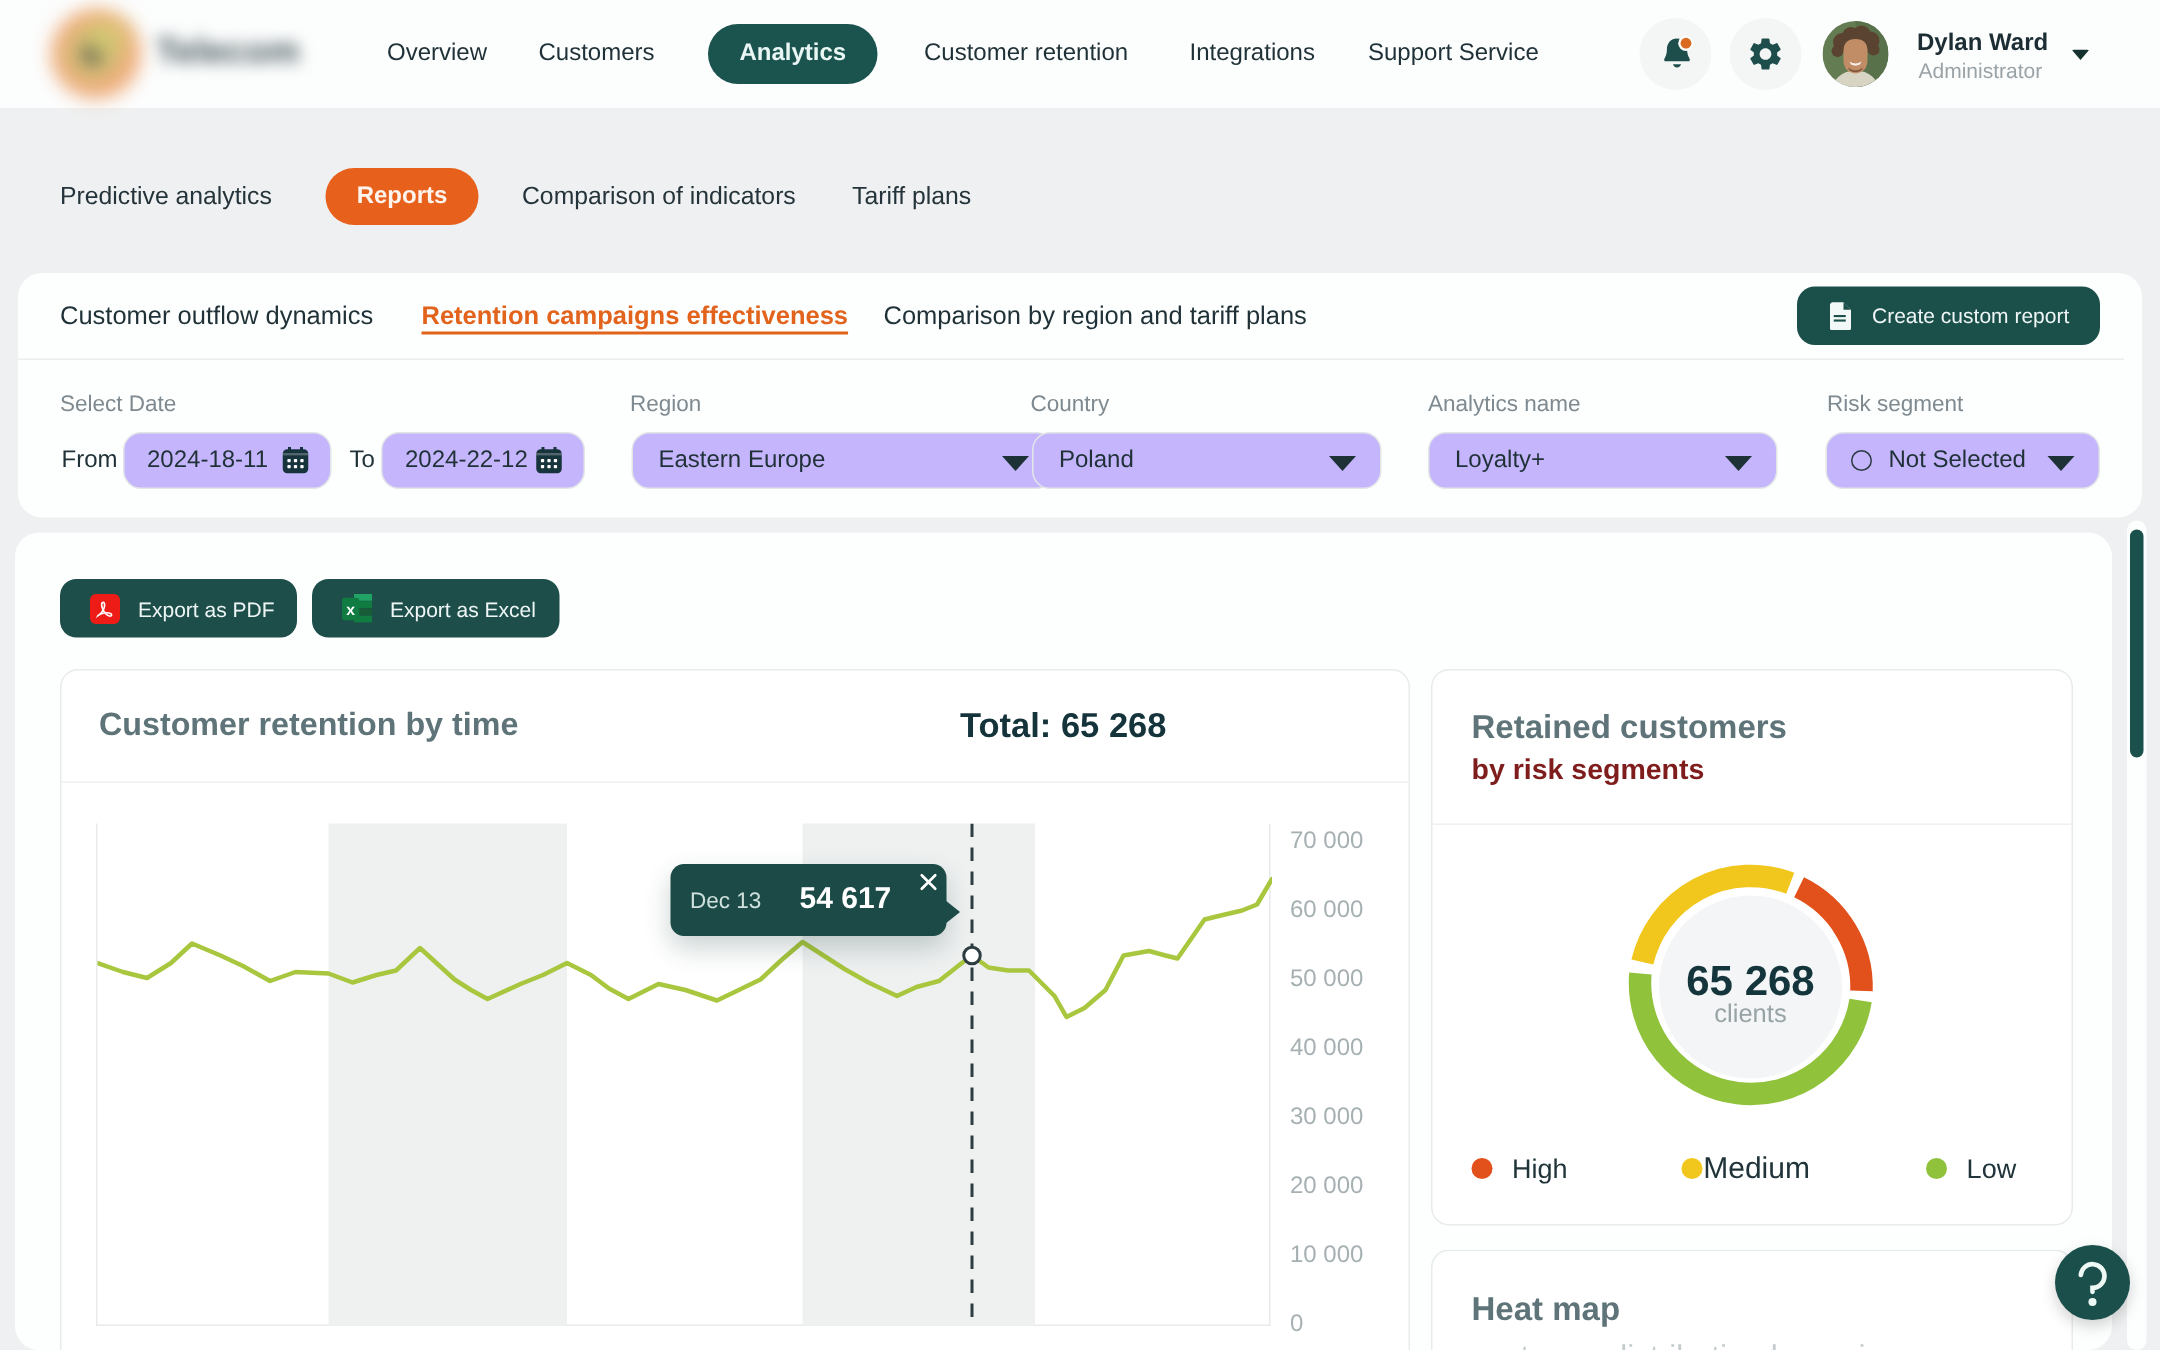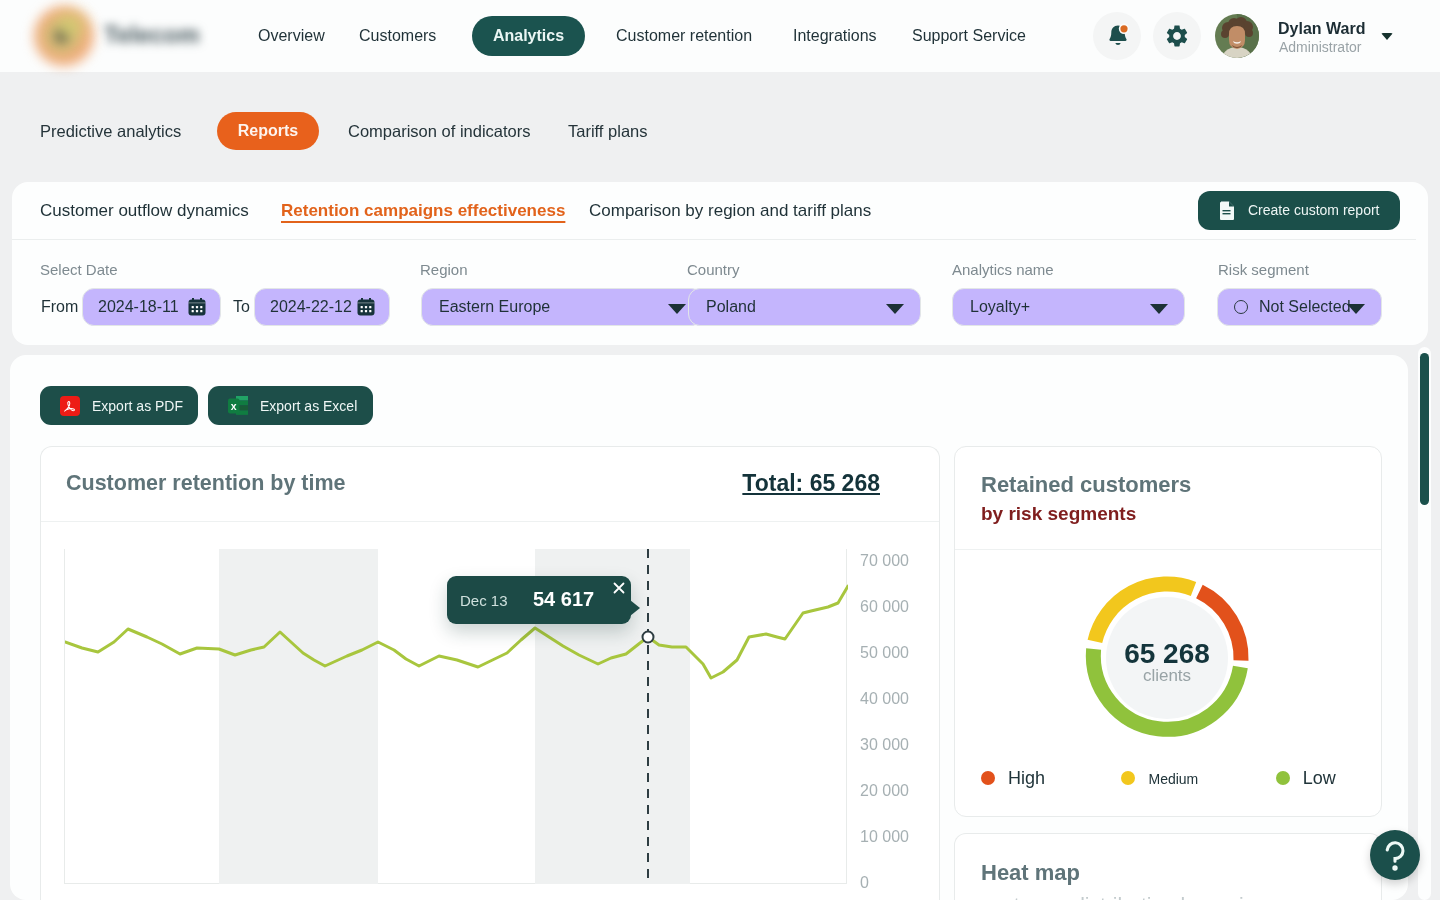--- a/index.html
+++ b/index.html
@@ -28,21 +28,21 @@
 .flabel { position:absolute; top:261px; font-size:15px; color:#7e8a90; }
 .fbox { position:absolute; top:288px; height:38px; background:#c4b5fd; border:1px solid #e2e6e7; border-radius:12px; font-size:16px; color:#1f3137; display:flex; align-items:center; }
 .fword { position:absolute; top:288px; height:38px; line-height:38px; font-size:16px; color:#1f3137; }
 .caret { width:0; height:0; border-left:9px solid transparent; border-right:9px solid transparent; border-top:10px solid #1d3136; position:absolute; right:16px; top:15px; }
 
 #card2 { position:absolute; left:10px; top:355px; width:1398px; height:545px; background:#fdfefe; border-radius:16px; }
 .exbtn { position:absolute; top:386px; height:39px; background:#1d4e49; border-radius:11px; color:#eef6f5; font-size:14px; display:flex; align-items:center; }
 
 #chartcard { position:absolute; left:40px; top:446px; width:900px; height:454px; border:1px solid #e8ebeb; border-radius:12px 12px 0 0; border-bottom:none; background:#fff; }
 #chart-title { position:absolute; left:66px; top:471px; font-size:21.5px; font-weight:700; color:#5f7479; }
-#chart-total { position:absolute; left:607px; top:470px; width:273px; text-align:right; font-size:23px; font-weight:700; color:#14333a;text-decoration:underline; }
+#chart-total { position:absolute; left:640px; top:470px; width:273px; text-align:left; font-size:23px; font-weight:700; color:#14333a; }
 #plot { position:absolute; left:64px; top:549px; width:783px; height:335px; border-left:1px solid #e8ebea; border-right:1px solid #e8ebea; border-bottom:1px solid #e8ebea; }
 .band { position:absolute; top:0; height:335px; background:#eff1f1; }
 .ylab { position:absolute; left:860px; font-size:16px; color:#a6b0b3; }
 
 #tooltip { position:absolute; left:447px; top:576px; width:184px; height:48px; background:#1c4a46; border-radius:9px; color:#fff; box-shadow:0 8px 18px rgba(18,56,52,.22); }
 #tooltip .tail { position:absolute; right:-9px; bottom:8px; width:0; height:0; border-top:8px solid transparent; border-bottom:8px solid transparent; border-left:10px solid #1c4a46; }
 
 #cardA { position:absolute; left:954px; top:446px; width:428px; height:371px; border:1px solid #e8ebeb; border-radius:12px; background:#fff; }
 #cardB { position:absolute; left:954px; top:833px; width:428px; height:67px; border:1px solid #e8ebeb; border-radius:12px 12px 0 0; border-bottom:none; background:#fff; }
 .ctitle { font-size:22px; font-weight:700; color:#5f7479; }
@@ -164,21 +164,21 @@
     <div class="caret"></div>
   </div>
 <div class="fbox" style="left:688px; width:233px;">
     <span style="margin-left:17px;">Poland</span>
     <div class="caret"></div>
   </div>
 <div class="fbox" style="left:952px; width:233px;">
     <span style="margin-left:17px;">Loyalty+</span>
     <div class="caret"></div>
   </div>
-<div class="fbox" style="left:1217px; width:165px;">
+<div class="fbox" style="left:1217px; width:183px;">
     <span style="margin-left:16px; width:14px; height:14px; border:1.8px solid #2a3940; border-radius:50%; display:inline-block;"></span>
     <span style="margin-left:11px;">Not Selected</span>
     <div class="caret"></div>
   </div>
 
 <div id="card2"></div>
 <div class="exbtn" style="left:40px; width:158px;">
   <svg style="margin-left:20px;" width="20" height="20" viewBox="0 0 20 20">
       <rect width="20" height="20" rx="4" fill="#ed1c16"></rect>
       <path d="M5.2 14.6c2-1.2 3.4-3.1 4.2-5.3.3-1 .6-2.4.1-3.3-.2-.4-.8-.6-1.2-.3-.9.6-.5 2.2-.3 3 .5 2 1.7 4 3.4 5.2.7.5 2 1.2 2.8.5.5-.5 0-1.2-.5-1.4-1.9-.9-4.6-.3-6.5.4-.7.3-1.7.6-2 1.2z" fill="none" stroke="#fff" stroke-width="1.1" stroke-linecap="round"></path>
@@ -236,21 +236,21 @@
 <svg class="abs" style="left:1067px; top:558px;" width="200" height="200" viewBox="0 0 200 200">
   <circle cx="100" cy="100" r="61" fill="#f3f5f6"></circle>
   <path d="M 132.4 33.5 A 74 74 0 0 1 174.0 102.6" fill="none" stroke="#e2511b" stroke-width="15"></path>
   <path d="M 173.4 109.0 A 74 74 0 0 1 26.6 91.0" fill="none" stroke="#90c23c" stroke-width="15"></path>
   <path d="M 27.9 83.4 A 74 74 0 0 1 126.5 30.9" fill="none" stroke="#f2c71d" stroke-width="15"></path>
 </svg>
 <div class="abs" style="left:1067px; top:638px; width:200px; text-align:center; font-size:28px; font-weight:700; color:#14353c;">65 268</div>
 <div class="abs" style="left:1067px; top:666px; width:200px; text-align:center; font-size:17px; color:#98a3a6;">clients</div>
 <div id="legend">
   <span class="ldot" style="background:#e2511b; margin-left:27px;"></span><span style="margin-left:13px; font-size:18px; color:#20343a;">High</span>
-  <span class="ldot" style="background:#f2c71d; margin-left:72px;"></span><span style="margin-left:13px; font-size:14px; color:#20343a;">Medium</span>
+  <span class="ldot" style="background:#f2c71d; margin-left:72px;"></span><span style="font-size:20px; color:#20343a;">Medium</span>
   <span class="ldot" style="background:#90c23c; margin-left:73px;"></span><span style="margin-left:13px; font-size:18px; color:#20343a;">Low</span>
 </div>
 
 <div id="cardB"></div>
 <div class="ctitle abs" style="left:981px; top:860px;">Heat map</div>
 <div class="abs" style="left:981px; top:893px; font-size:21px; color:#c3cbcd;">customer distribution by region</div>
 
 <div id="sbtrack"></div>
 <div id="sbthumb"></div>
 <div id="help"><svg width="50" height="50" viewBox="0 0 50 50">

